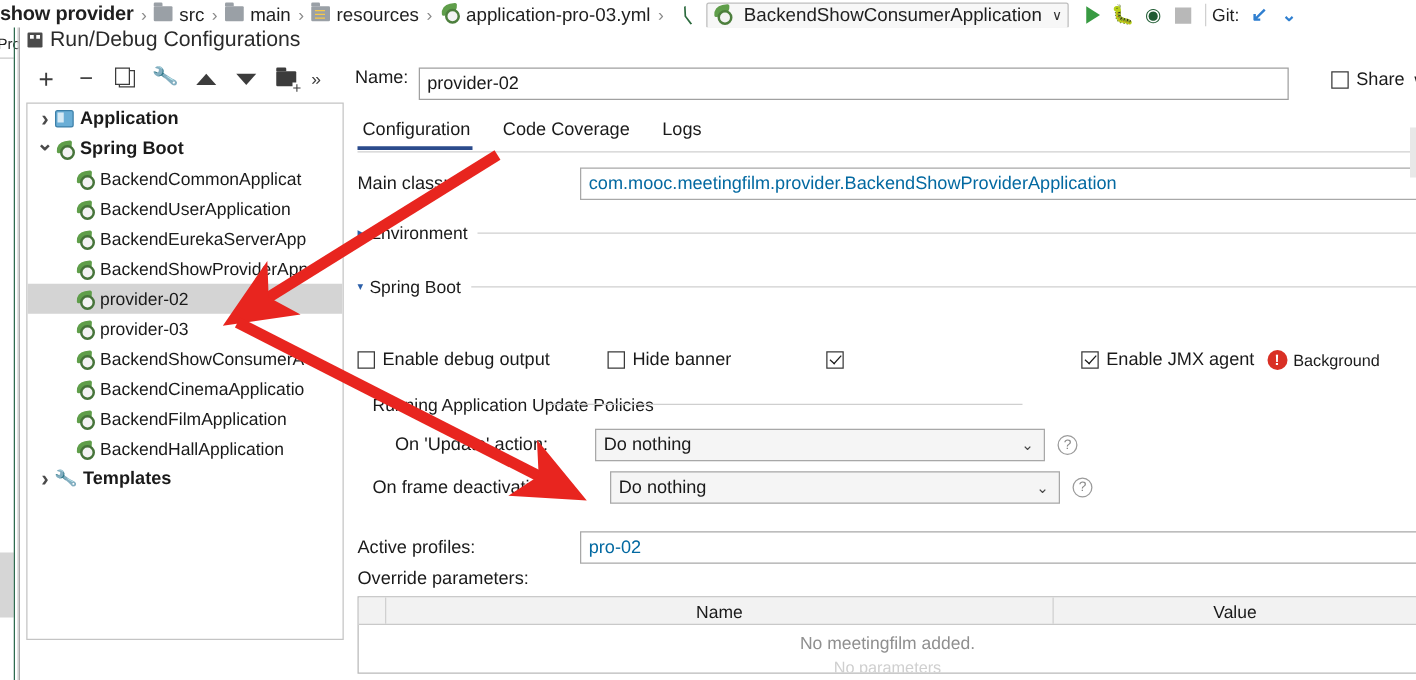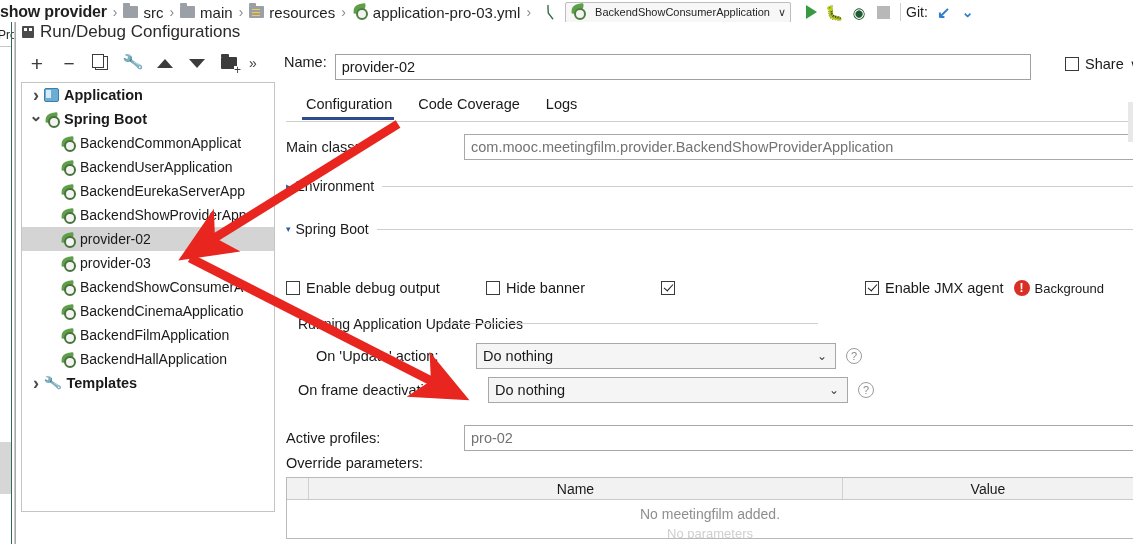--- a/index.html
+++ b/index.html
@@ -66,21 +66,21 @@
   }
   .crumb-yml { color: #1f1f1f; }
 
   .hammer { color: #2d6b3f; font-size: 17px; display:inline-block; transform: rotate(-20deg); }
 
   .runconfig-box {
     display: inline-flex; align-items: center;
     height: 21px; border: 1px solid #bdbdbd; background: #f7f7f7;
     border-radius: 2px; padding: 0 4px 0 4px; margin-left: 4px;
   }
-  .runconfig-name { font-size: 11px; padding: 0 8px 0 4px; color:#1f1f1f; }
+  .runconfig-name { font-size: 15px; padding: 0 8px 0 4px; color:#1f1f1f; }
   .chev { font-size: 11px; color: #333; }
 
   .tbtn { display:inline-flex; align-items:center; justify-content:center; width:24px; height:22px; }
   .run-tri {
     width: 0; height: 0; border-left: 11px solid #389a42;
     border-top: 7px solid transparent; border-bottom: 7px solid transparent;
   }
   .bug-ico { color: #2e8b40; font-size: 15px; line-height: 1; }
   .coverage-ico { color: #1f5b32; font-size: 15px; line-height: 1; }
   .stop-sq { width: 13px; height: 13px; background: #b8b8b8; }
@@ -220,36 +220,36 @@
     width:14px;height:14px;border:1.4px solid #3a3a3a;background:#fff;display:inline-block;
     position:relative;margin-right:6px;flex:0 0 auto;
   }
   .cb.checked:after{
     content:"";position:absolute;left:3.5px;top:0px;width:4px;height:8px;
     border:solid #1a1a1a;border-width:0 1.7px 1.7px 0;transform:rotate(42deg);
   }
   .share-label{font-size:14.5px;}
   .share-chev{margin-left:6px;font-size:13px;color:#1a1a1a;}
 
-  .tabs { position:absolute; left:24px; top:50px; display:flex; align-items:flex-end; gap:0; }
+  .tabs { position:absolute; left:8px; top:50px; display:flex; align-items:flex-end; gap:0; }
   .tab { padding: 4px 12px 8px 4px; font-size:14.5px; color:#1a1a1a; position:relative; margin-right:10px;}
   .tab.active:after{
     content:"";position:absolute;left:0px;right:10px;bottom:0;height:3px;background:#2b4b8c;
   }
   .tabs-underline {
     position:absolute; left:8px; top:79px; width:848px; height:1px; background:#cfcfcf;
   }
 
   .form { position:absolute; left:0px; top:92px; width:856px; }
 
   .mainclass-row { position:absolute; left:8px; top:0px; width:848px; display:flex; align-items:center; }
   .mainclass-label { width: 178px; font-size:14.5px; }
   .txtinput {
     height: 26px; border: 1px solid #a8a8a8; background:#fff; padding: 0 6px;
-    font-size: 14.5px; font-family:"Liberation Sans", sans-serif; color:#737373; outline:none;
+    font-size: 14.5px; font-family:"Liberation Sans", sans-serif; color:#0369a1; outline:none;
   }
 
   .section { position:absolute; left:8px; display:flex; align-items:center; width: 848px; }
   .sec-arrow-right { color:#2b5fa8; font-size:9px; margin-right:5px; }
   .sec-arrow-down { color:#2b5fa8; font-size:9px; margin-right:5px; }
   .sec-title { font-size:14px; color:#1a1a1a; white-space:nowrap; }
   .sec-line { flex:1; height:1px; background:#cfcfcf; margin-left:8px; }
 
   .checks-row { position:absolute; left:8px; top:146px; display:flex; align-items:center; }
   .chk { display:flex; align-items:center; margin-right:0px; font-size:14.5px; white-space:nowrap; }

